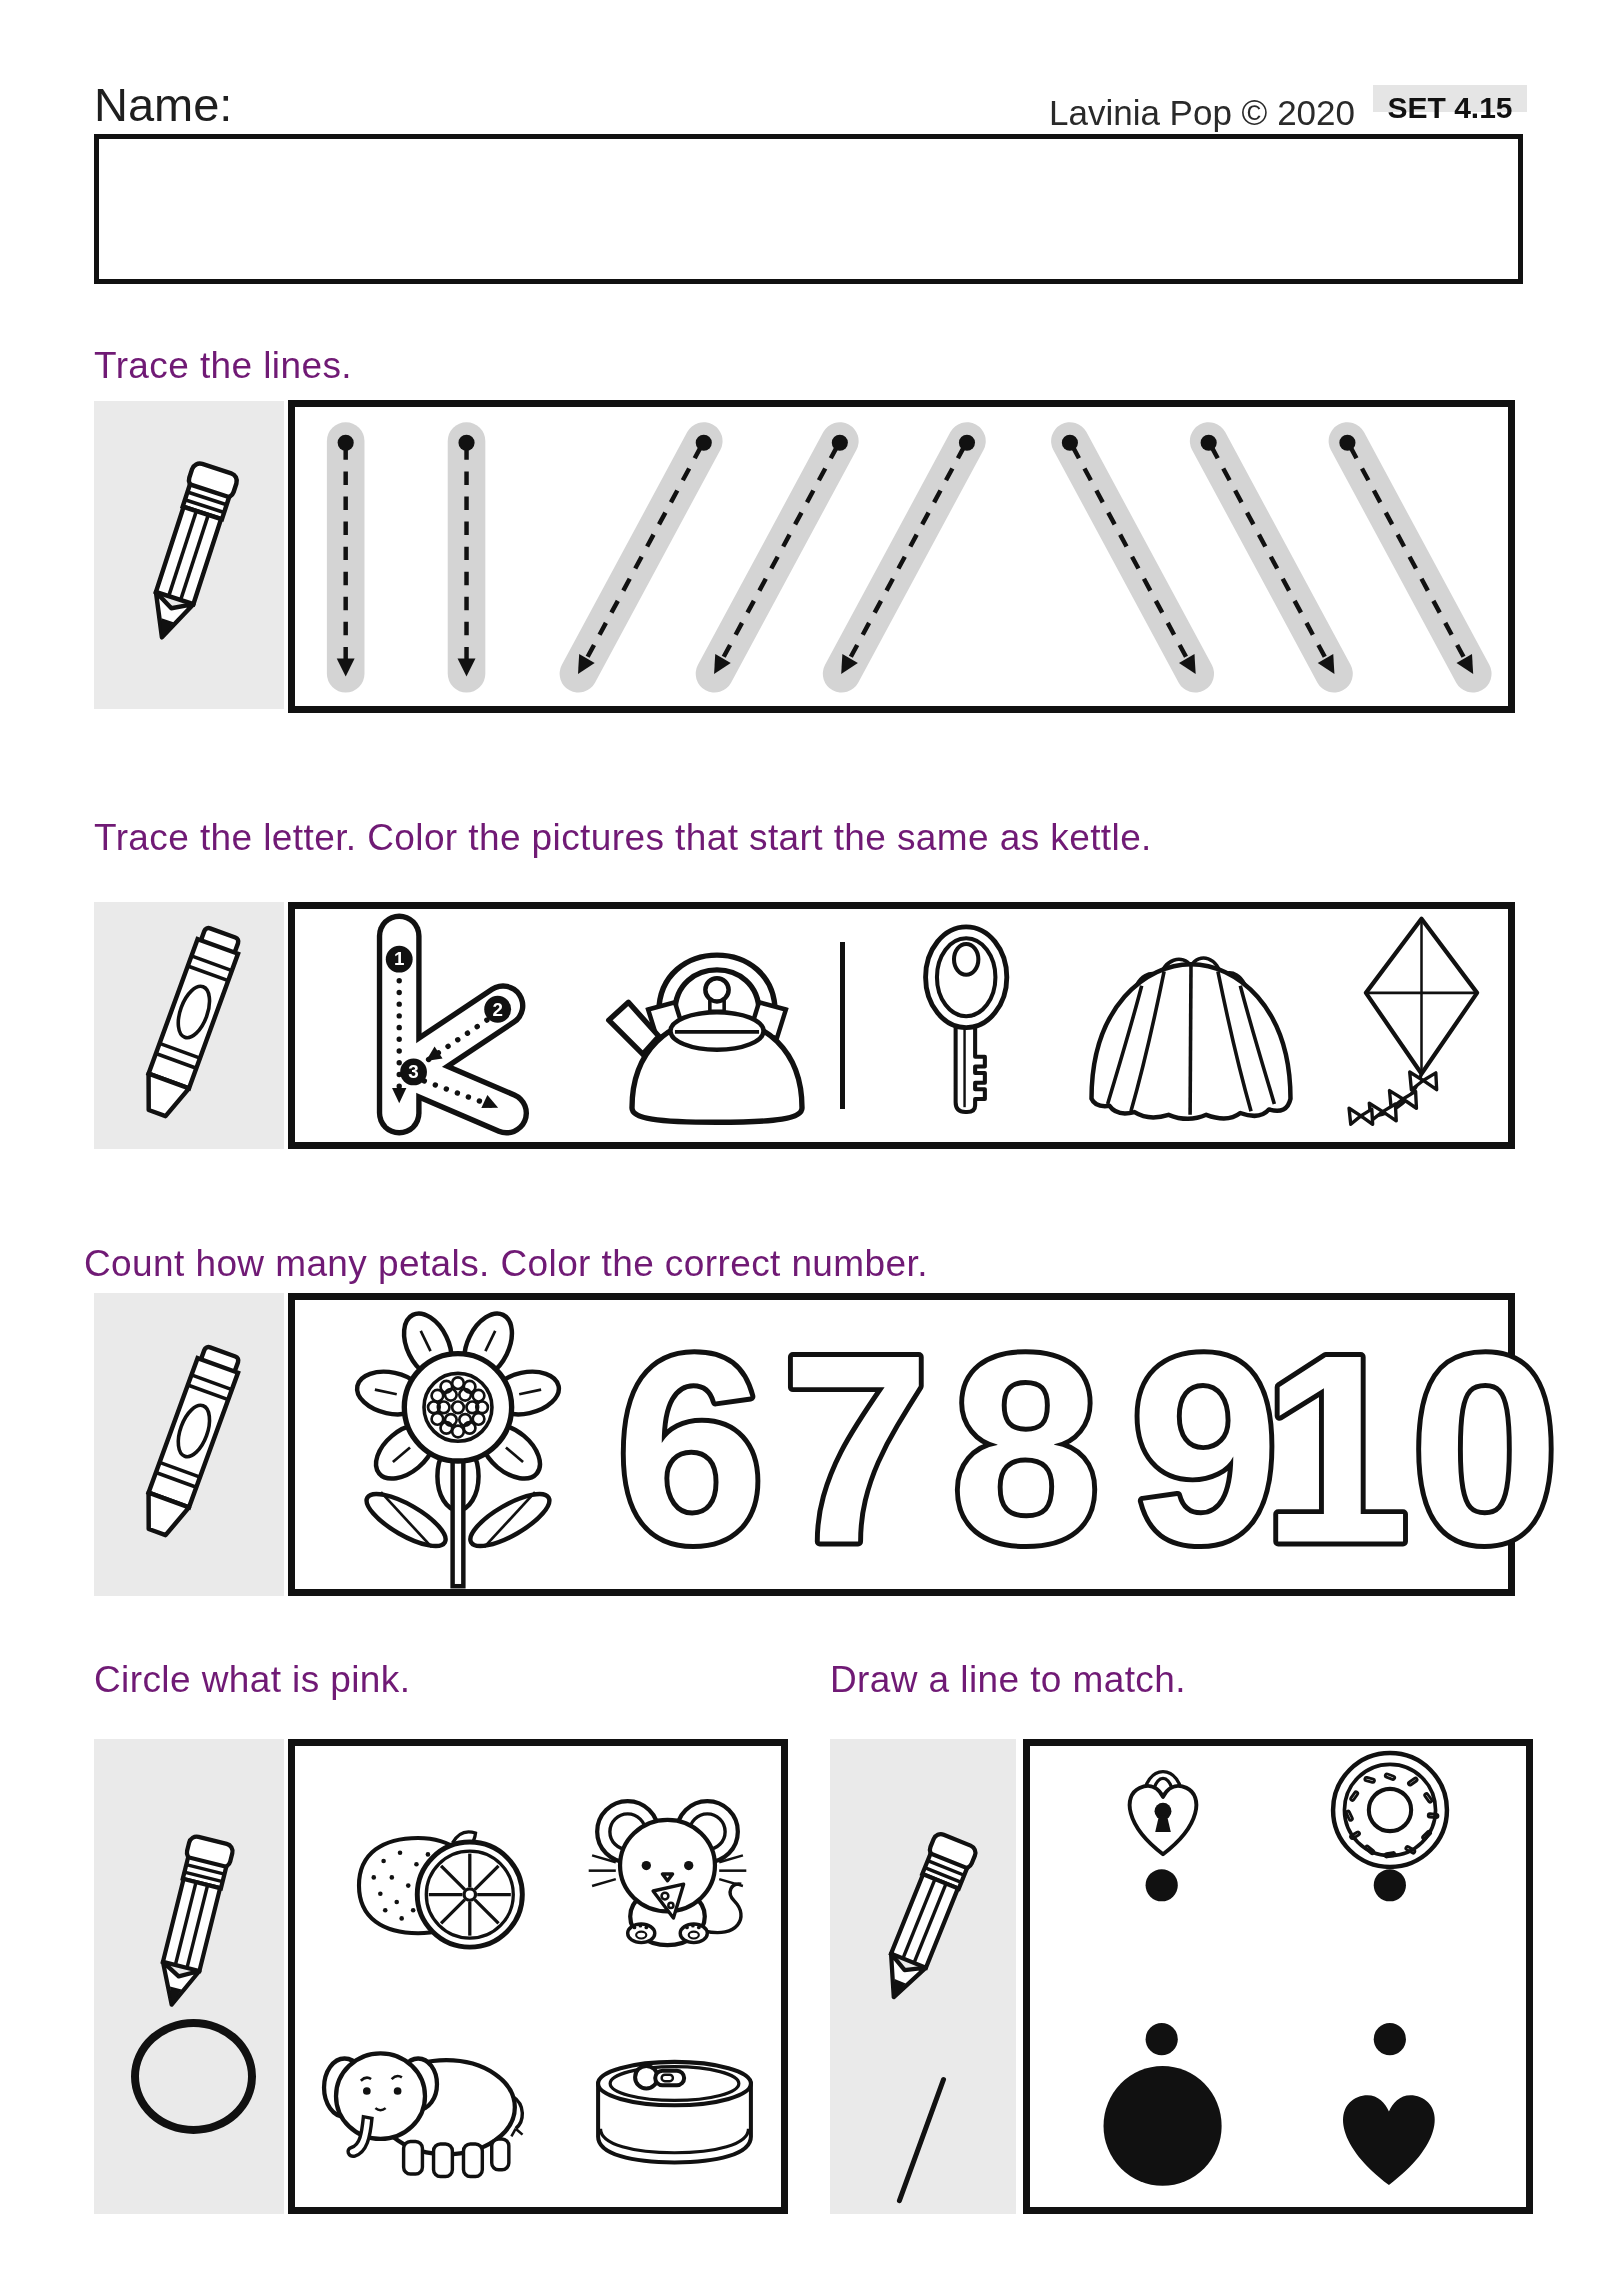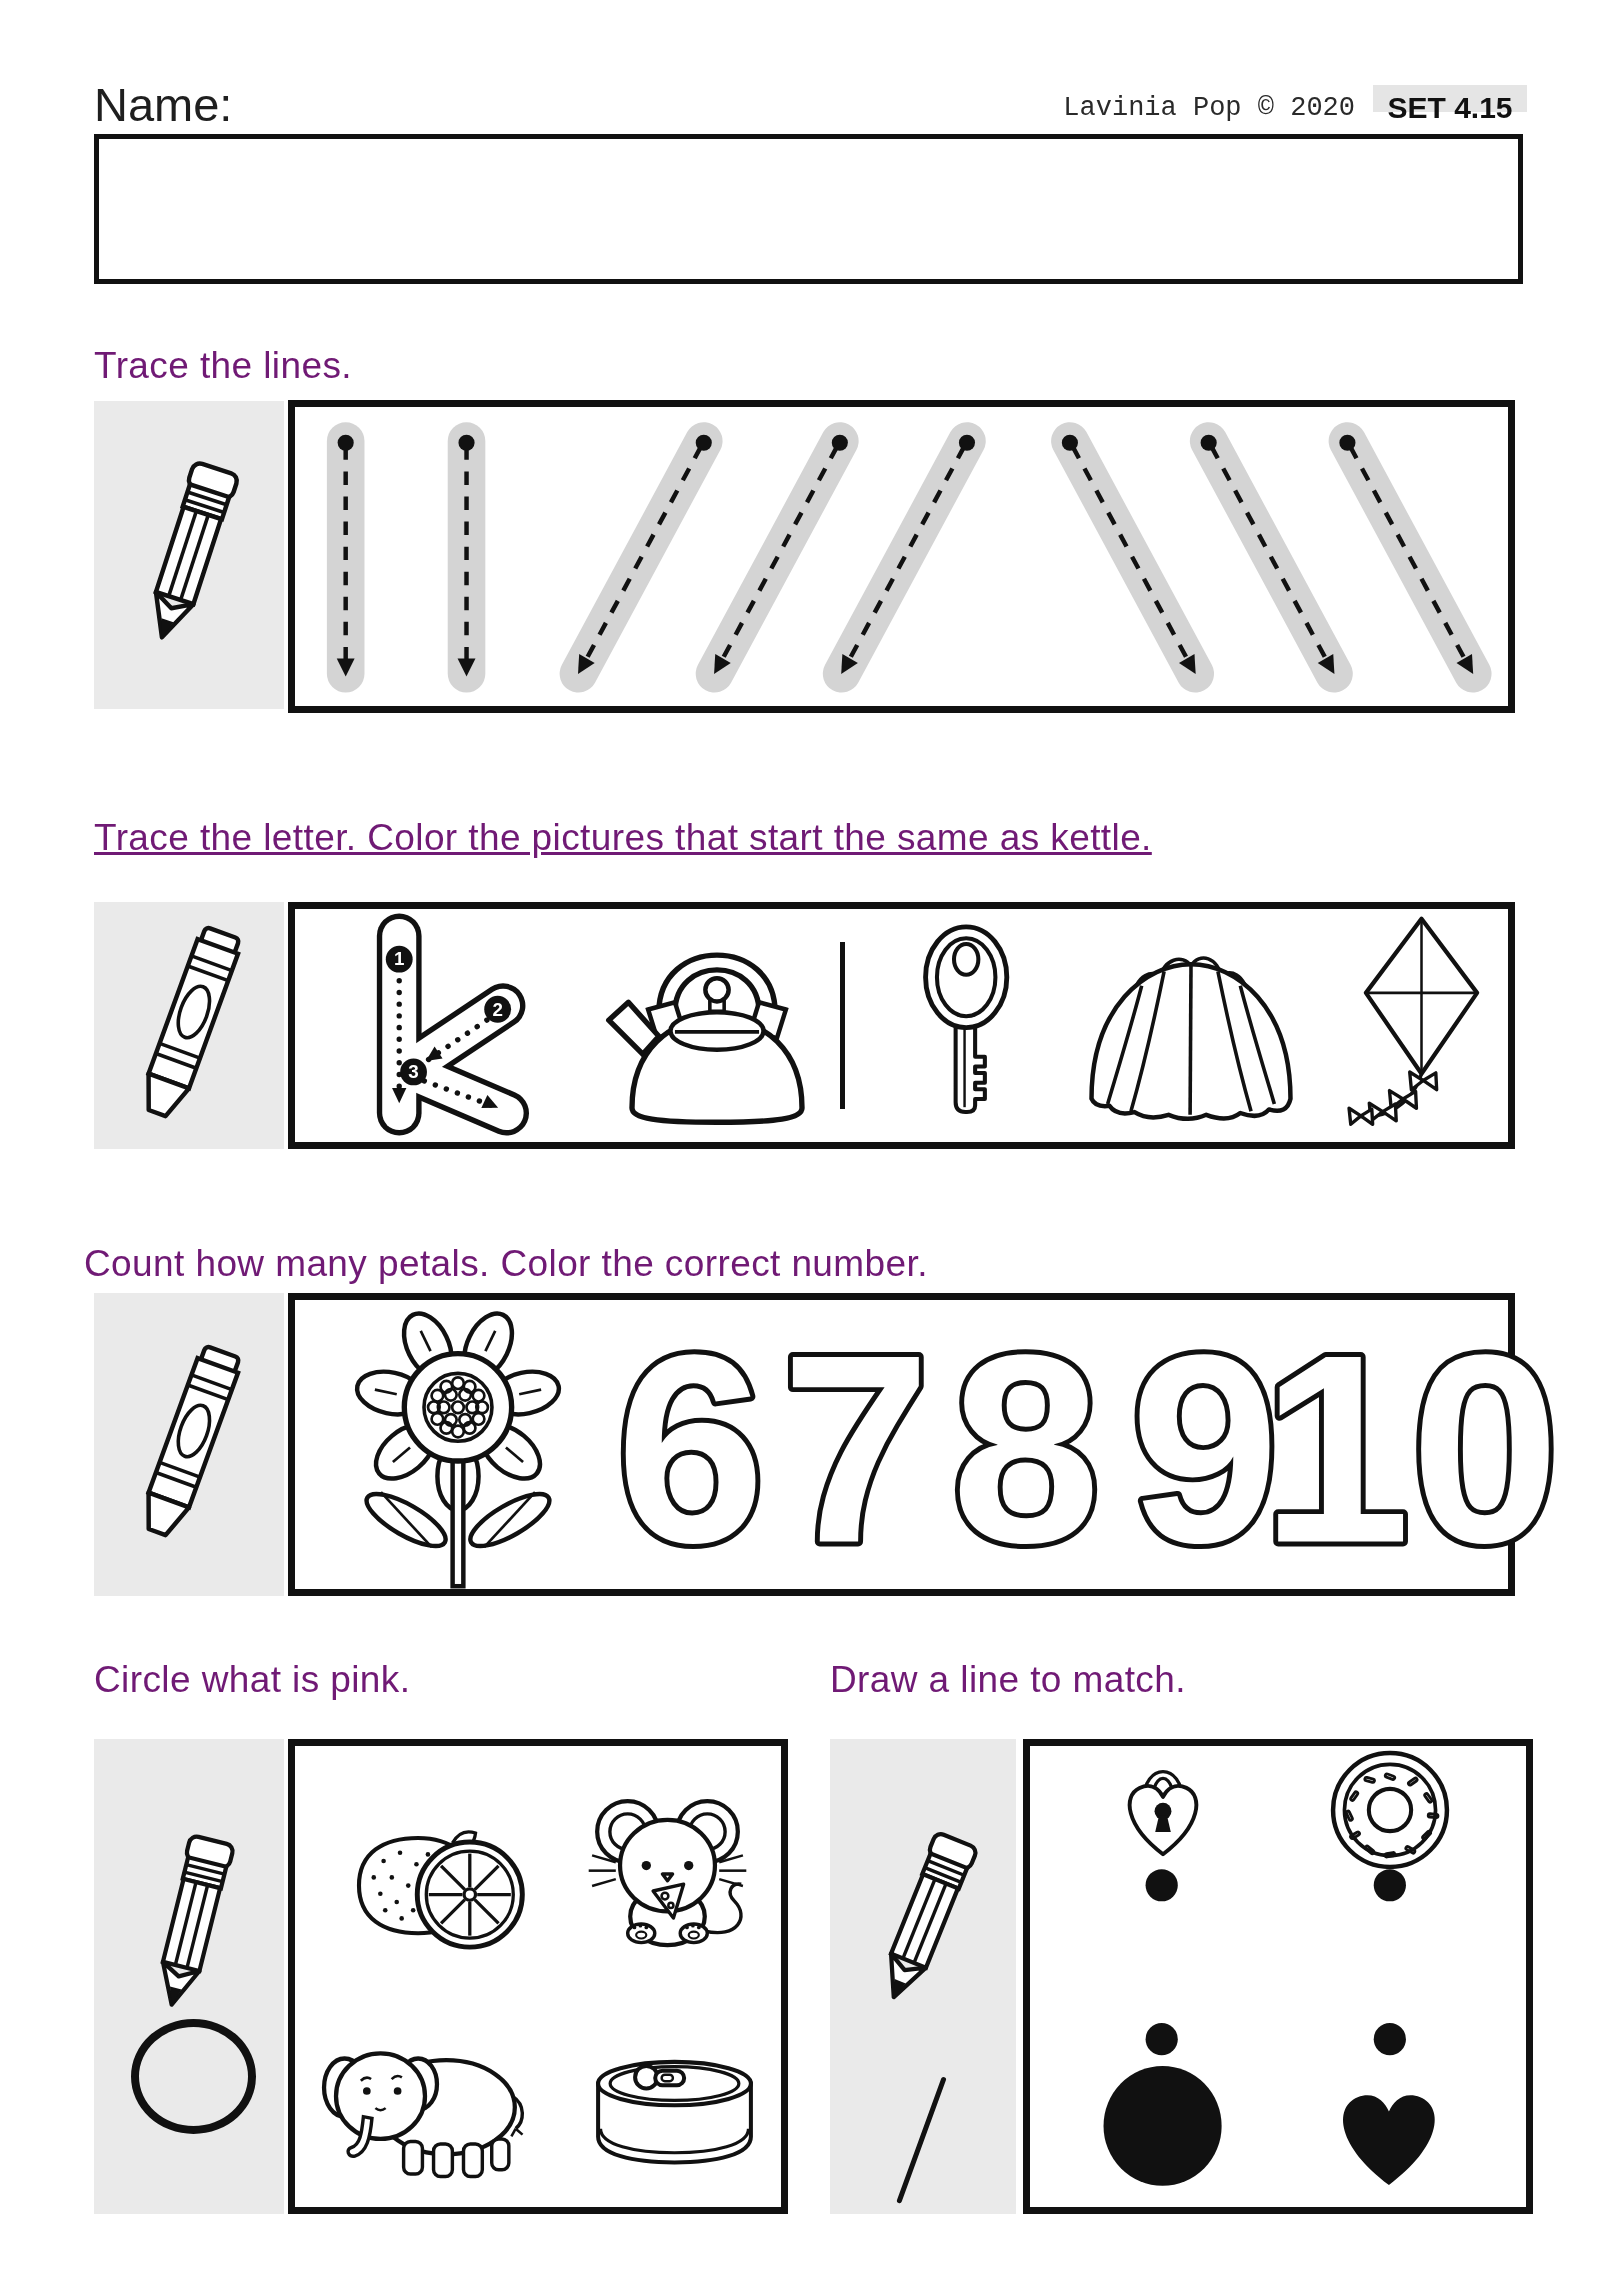--- a/index.html
+++ b/index.html
@@ -1,21 +1,21 @@
 <!DOCTYPE html>
 <html style="font-size:14.3px"><head>
 <meta charset="utf-8">
 <style>
   html,body{margin:0;padding:0;background:#fff;}
   .page{position:relative;width:1622px;height:2293px;background:#fff;overflow:hidden;
         font-family:"Liberation Sans",sans-serif;color:#1c1c1c;border-radius:7px;}
   .abs{position:absolute;}
   .title{font-size:37px;letter-spacing:0.4px;color:#701a75;white-space:nowrap;}
   .name-label{font-size:47px;color:#1f1f1f;}
-  .copyright{font-size:27px;color:#2a2a2a;text-align:right;font-family:Liberation Mono, monospace;}
+  .copyright{font-size:35px;color:#2a2a2a;text-align:right;}
   .badge{background:#e5e5e5;font-weight:bold;font-size:30px;color:#111;
          text-align:center;line-height:45px;}
   .frame{border:7.2px solid #111;background:#fff;box-sizing:border-box;}
   .name-frame{border:5.4px solid #111;background:#fff;box-sizing:border-box;}
   .sidebar{background:#eaeaea;}
   .divider{background:#111;}
   .slash{background:#111;border-radius:2.7px;}
   .oval{border:8px solid #111;border-radius:50%;background:transparent;box-sizing:border-box;}
   svg{display:block;overflow:visible;}
   .ol{fill:#fff;stroke:#111;}
@@ -115,21 +115,21 @@
         <path class="blk" d="M-10,-15 L10,-15 L0,5 Z" transform="translate(1157,294) rotate(-30)"></path>
     </g>
     <g>
       <line class="cap" x1="1174" y1="38" x2="1314" y2="298"></line>
         <line class="dash" x1="1177" y1="44" x2="1308" y2="287"></line>
       <circle class="blk" cx="1174" cy="40" r="9"></circle>
         <path class="blk" d="M-10,-15 L10,-15 L0,5 Z" transform="translate(1312,294) rotate(-30)"></path>
     </g>
   </svg>
 
-  <div class="abs title" style="left:94px;top:817px;text-decoration:underline;">Trace the letter. Color the pictures that start the same as kettle.</div>
+  <div class="abs title" style="left:94px;top:817px;">Trace the letter. Color the pictures that start the same as kettle.</div>
   <div class="abs sidebar" style="left:94px;top:902px;width:190px;height:247px;"></div>
   <svg class="abs" style="left:144px;top:918px;transform:rotate(20deg);" width="90" height="215" viewBox="0 0 100 240">
       <use href="#ic-crayon"></use>
     </svg>
   <div class="abs frame" style="left:288px;top:902px;width:1227px;height:247px;"></div>
 
   <svg class="abs" style="left:367px;top:909px;" width="179" height="231" viewBox="0 0 200 258">
     <g stroke="#111" stroke-width="50" stroke-linecap="round">
       <line x1="36" y1="30" x2="36" y2="228"></line>
         <line x1="152" y1="108" x2="44" y2="180"></line>

